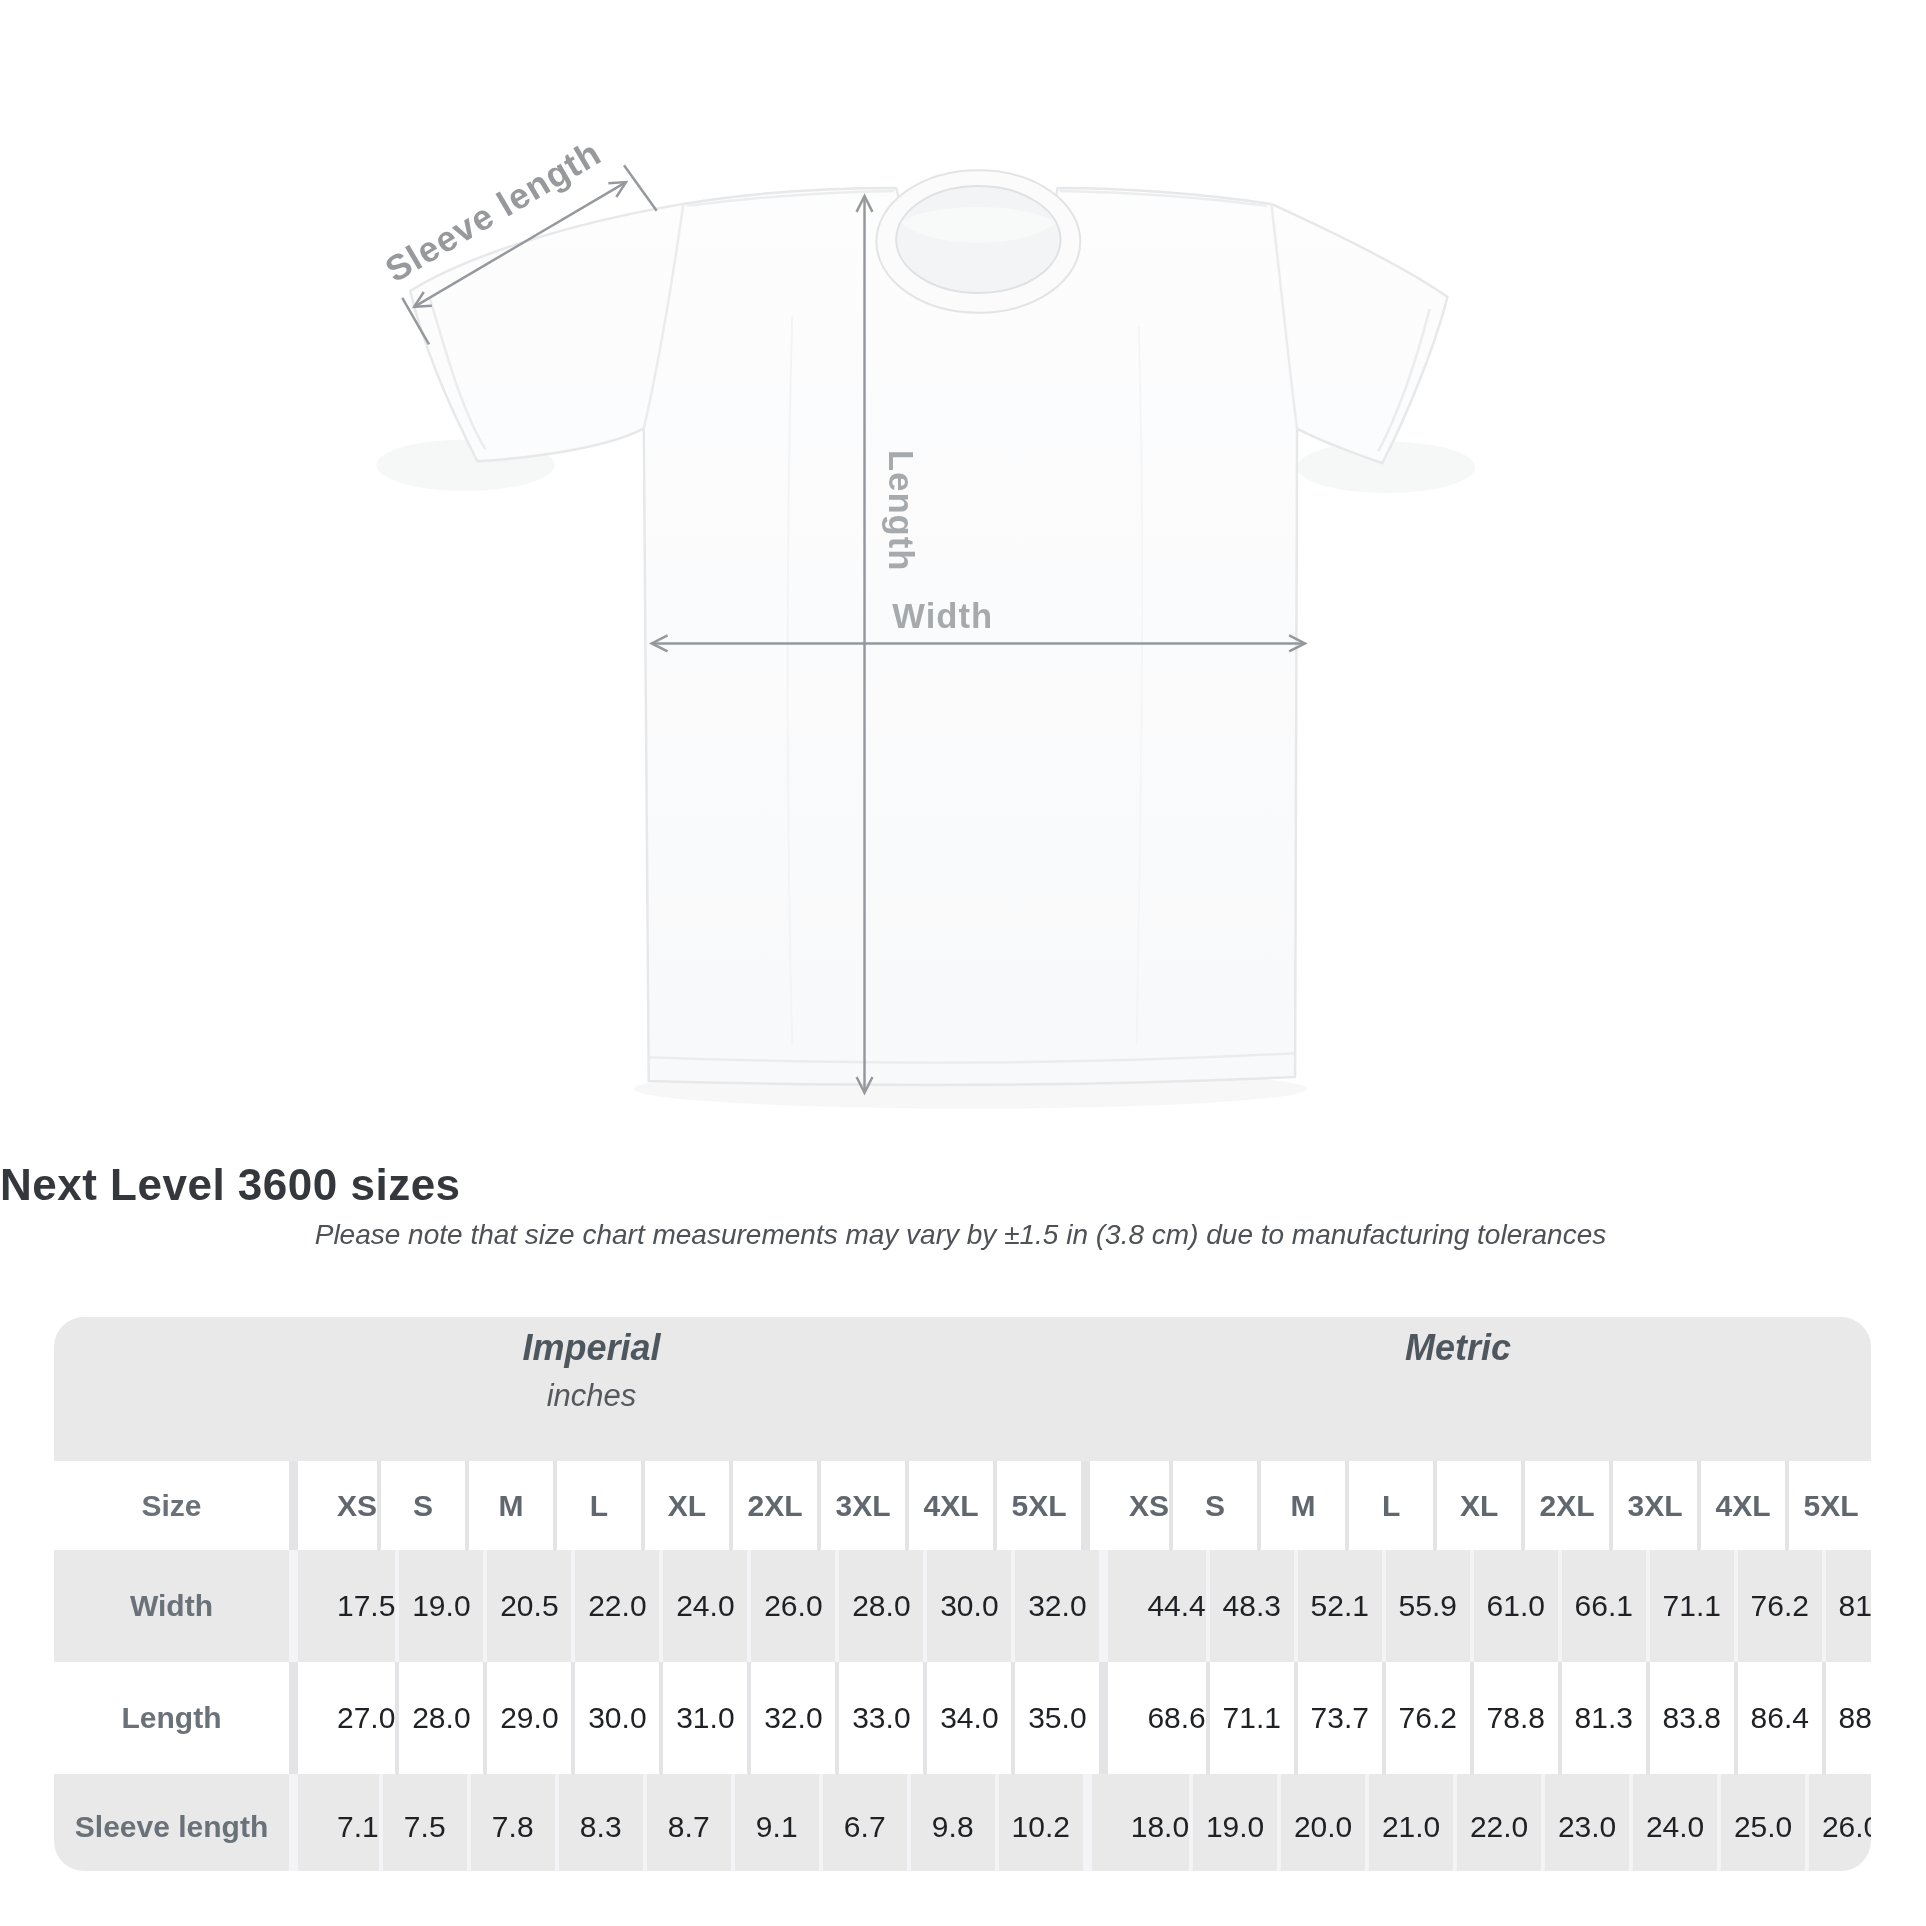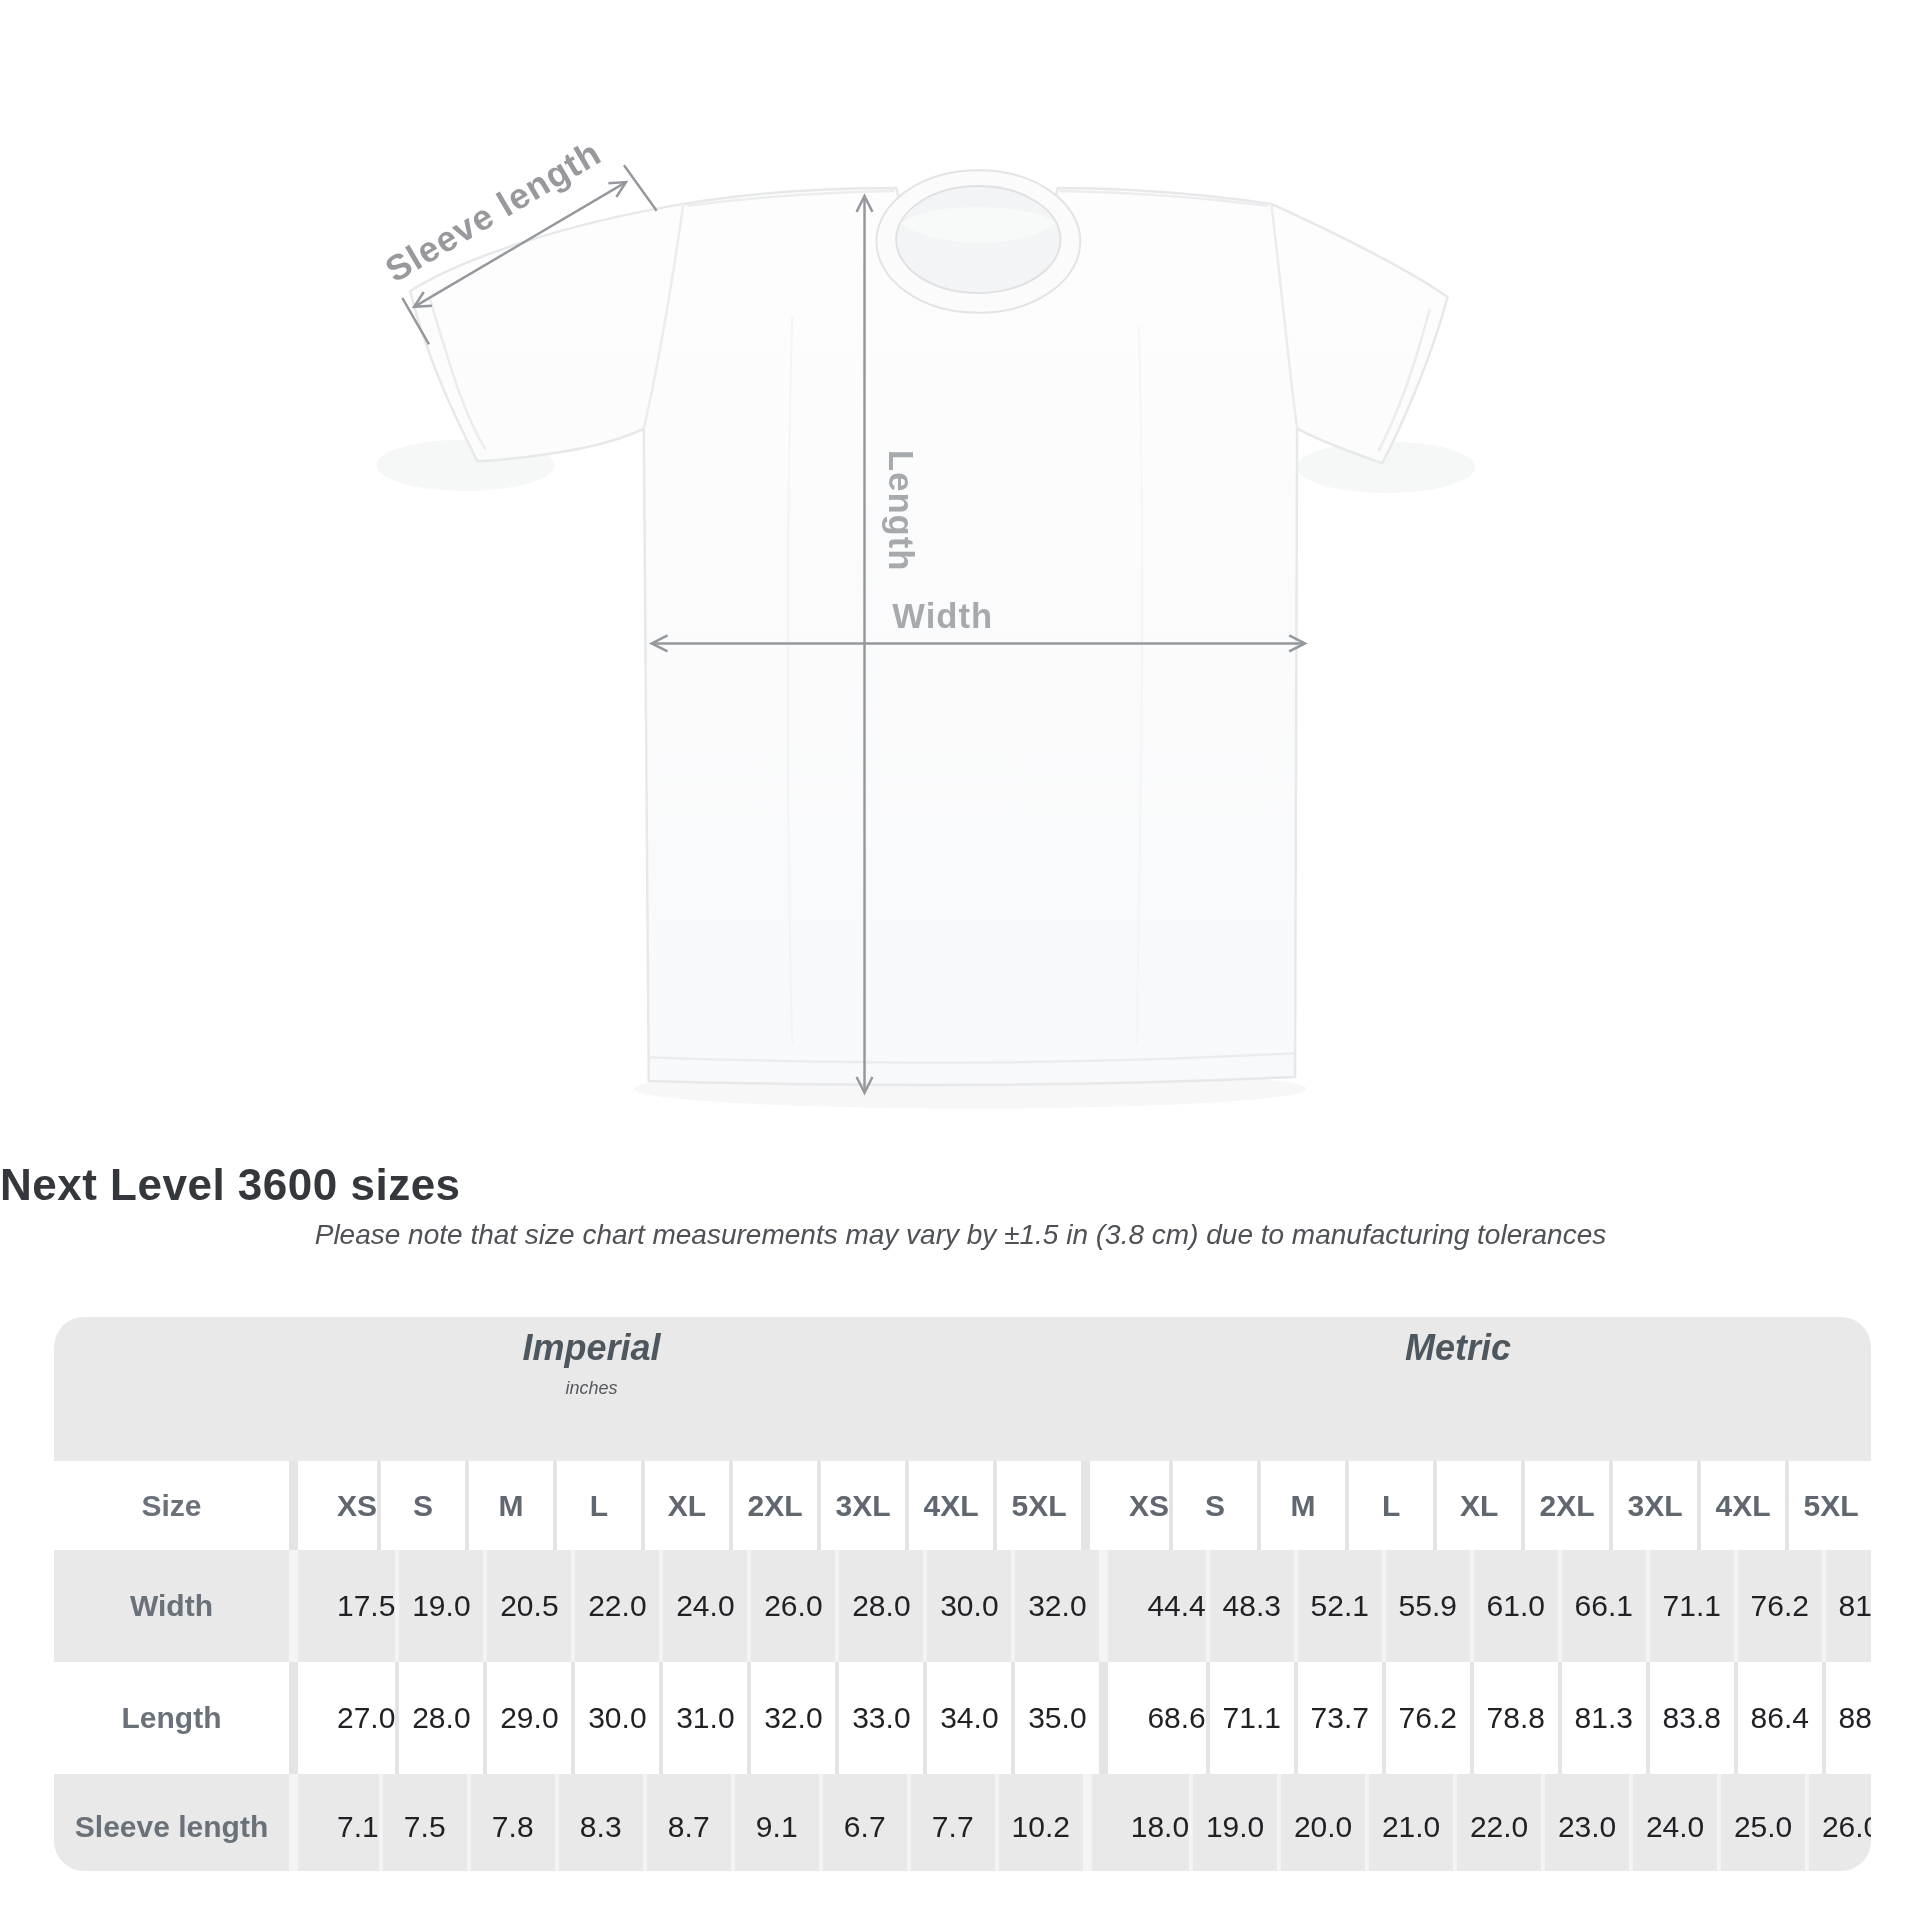--- a/index.html
+++ b/index.html
@@ -13,21 +13,21 @@
     font-size:28px;font-style:italic;color:#4e5256;}
 
   .size-table{position:absolute;left:54px;top:1317px;width:1817px;height:554px;
     background:#e9e9ea;border-radius:30px;overflow:hidden;}
 
   .banner{position:relative;height:144px;}
   .sec{position:absolute;top:10px;text-align:center;}
   .sec-i{left:0;width:1075px;}
   .sec-m{right:0;width:826px;}
   .sec-name{font-size:36px;font-weight:bold;font-style:italic;color:#4f575e;}
-  .sec-unit{font-size:18px;font-style:italic;color:#55595d;margin-top:9px;}
+  .sec-unit{font-size:31px;font-style:italic;color:#55595d;margin-top:9px;}
 
   .row{display:flex;width:1817px;}
   .r-h{height:89px;}
   .r-d{height:112px;}
   .r-last{height:105px;}
   .c{flex:0 0 88px;box-sizing:border-box;display:flex;align-items:center;
     justify-content:center;font-size:30px;color:#1f2124;}
   .c.lab{flex:0 0 235px;font-weight:bold;color:#6a7178;}
   .c.h{font-weight:bold;color:#60676e;}
   .rw{background:#ffffff;--sep:#e4e4e7;}
@@ -200,21 +200,21 @@
 
   <div class="row r-last rg">
     <div class="c lab">Sleeve length</div>
     <div class="c B">7.1</div>
     <div class="c b">7.5</div>
     <div class="c b">7.8</div>
     <div class="c b">8.3</div>
     <div class="c b">8.7</div>
     <div class="c b">9.1</div>
     <div class="c b">6.7</div>
-    <div class="c b">7.7</div>
+    <div class="c b">9.8</div>
     <div class="c b">10.2</div>
     <div class="c B">18.0</div>
     <div class="c b">19.0</div>
     <div class="c b">20.0</div>
     <div class="c b">21.0</div>
     <div class="c b">22.0</div>
     <div class="c b">23.0</div>
     <div class="c b">24.0</div>
     <div class="c b">25.0</div>
     <div class="c b">26.0</div>

